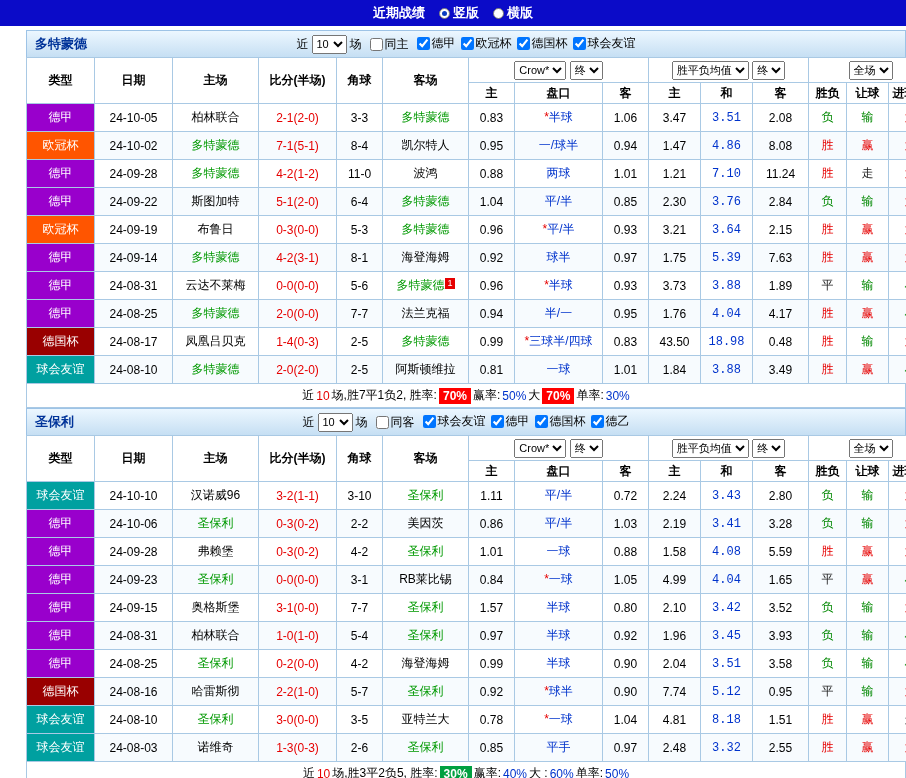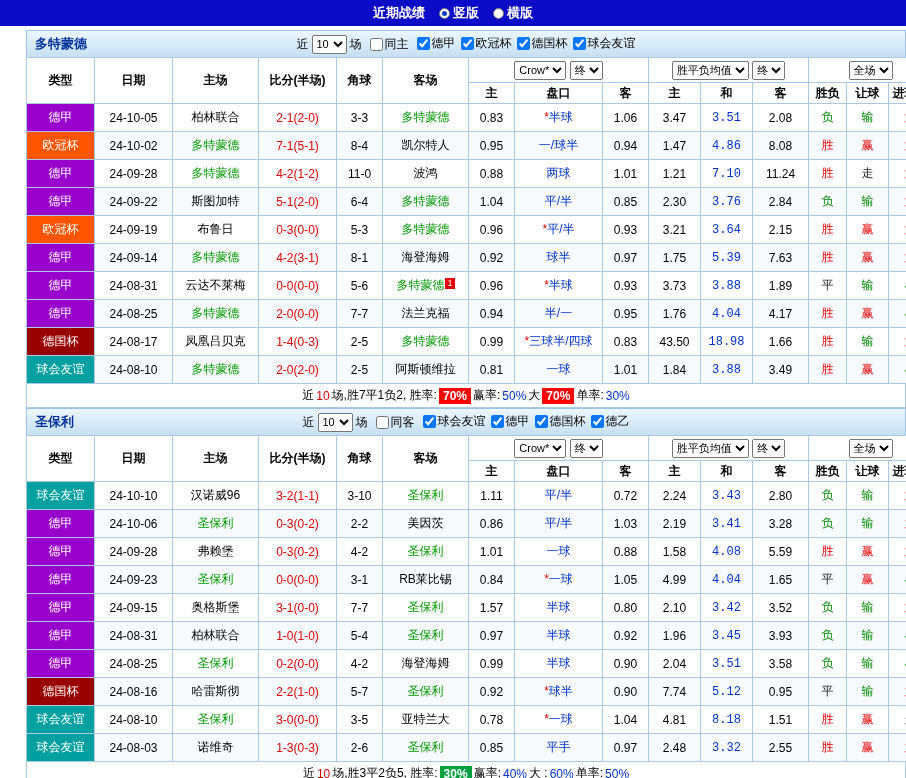--- a/index.html
+++ b/index.html
@@ -312,21 +312,21 @@
             <td>24-08-17</td>
             <td>凤凰吕贝克</td>
             <td class="score">1-4(0-3)</td>
             <td>2-5</td>
             <td class="tracked">多特蒙德</td>
             <td>0.99</td>
             <td class="handicap"><span class="star">*</span>三球半/四球</td>
             <td>0.83</td>
             <td>43.50</td>
             <td class="avgd">18.98</td>
-            <td>1.66</td>
+            <td>0.48</td>
             <td style="color: rgb(230, 0, 0);">胜</td>
             <td style="color: rgb(0, 136, 0);">输</td>
             <td style="color: rgb(230, 0, 0);">大</td>
           </tr>
           <tr>
             <td class="type-cell" style="background: rgb(0, 160, 160);">球会友谊</td>
             <td>24-08-10</td>
             <td class="tracked">多特蒙德</td>
             <td class="score">2-0(2-0)</td>
             <td>2-5</td>

